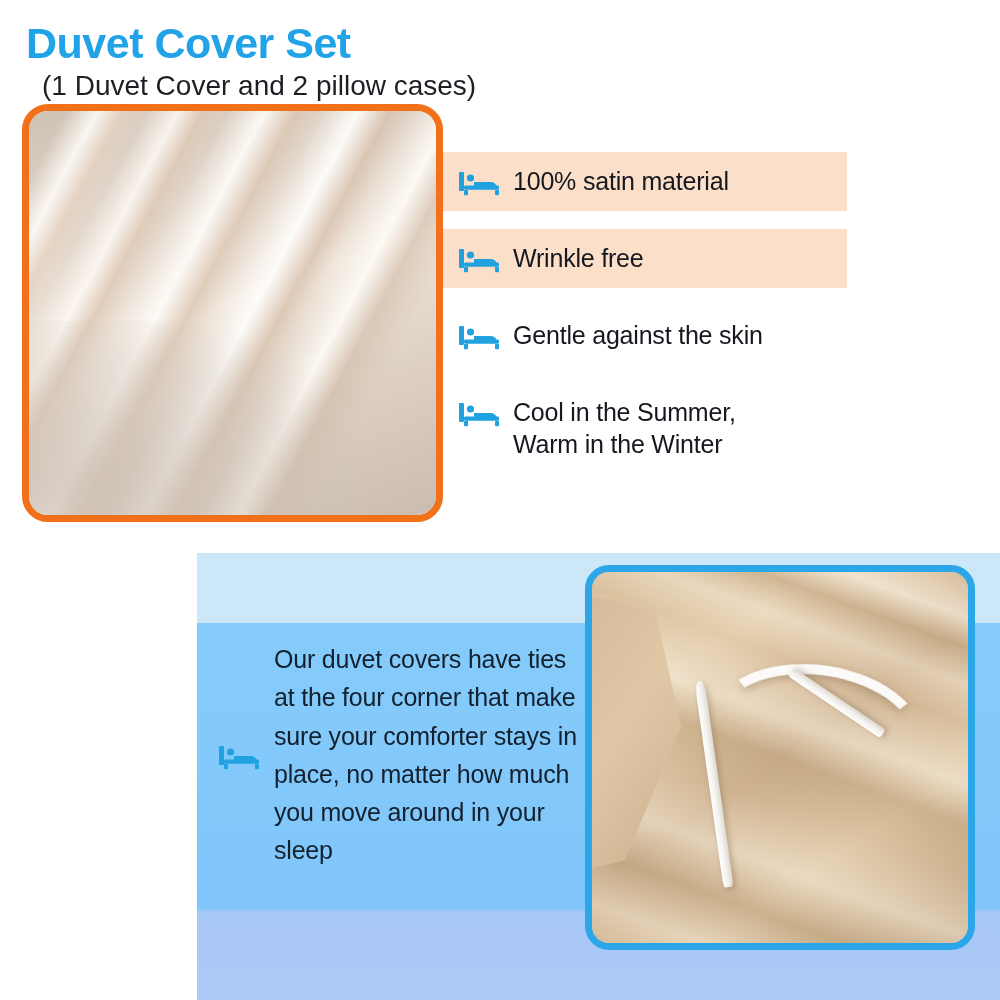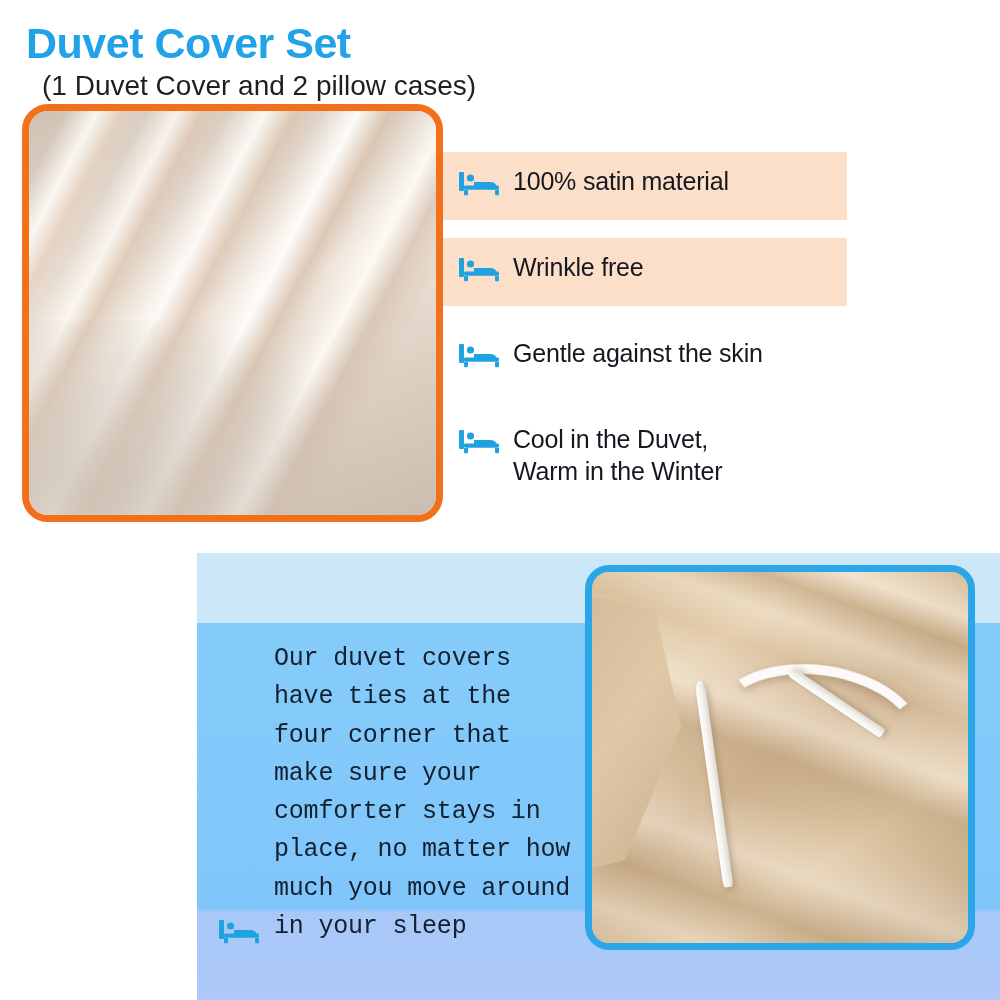--- a/index.html
+++ b/index.html
@@ -100,21 +100,21 @@
   .feature-list {
     position: absolute;
     left: 443px;
     top: 152px;
     width: 404px;
   }
   .feature-row {
     display: flex;
     align-items: flex-start;
     box-sizing: border-box;
-    padding: 13px 8px 22px 16px;
+    padding: 13px 8px 13px 16px;
     margin-bottom: 18px;
   }
   .feature-row.highlight {
     background: #fbdfc9;
   }
   .feature-row.plain {
     background: transparent;
   }
   .bed-icon {
     flex: 0 0 auto;
@@ -147,22 +147,21 @@
       #a8c8f8 80.3%,
       #adc9f7 100%);
   }
 
   .tie-text-block {
     position: absolute;
     left: 219px;
     top: 640px;
     width: 360px;
     display: flex;
-    align-items: flex-end;
-    font-family: Liberation Mono, monospace;
+    align-items: center;
   }
   .tie-text-block .bed-icon {
     margin-top: 7px;
     margin-right: 13px;
   }
   .tie-text {
     font-size: 25px;
     line-height: 1.53;
     color: #13202e;
     letter-spacing: -0.2px;
@@ -312,21 +311,21 @@
     <span class="bed-icon">
       <svg viewBox="0 0 42 28" xmlns="http://www.w3.org/2000/svg">
         <rect x="0" y="2" width="5" height="19" rx="1" fill="#21a2e0"></rect>
         <circle cx="11.5" cy="8" r="3.6" fill="#21a2e0"></circle>
         <path d="M15 12 H32 a6 6 0 0 1 6 6 v1 H15 z" fill="#21a2e0"></path>
         <rect x="5" y="15.5" width="35" height="4.2" rx="1.4" fill="#21a2e0"></rect>
         <rect x="5" y="19.7" width="4" height="5.5" rx="1" fill="#21a2e0"></rect>
         <rect x="36" y="19.7" width="4" height="5.5" rx="1" fill="#21a2e0"></rect>
       </svg>
     </span>
-    <span class="feature-text">Cool in the Duvet,
+    <span class="feature-text">Cool in the Summer,
 Warm in the Winter</span>
   </div>
 
 </div>
 
 <div class="bottom-panel"></div>
 
 <div class="tie-text-block">
   <span class="bed-icon">
     <svg viewBox="0 0 42 28" xmlns="http://www.w3.org/2000/svg">

